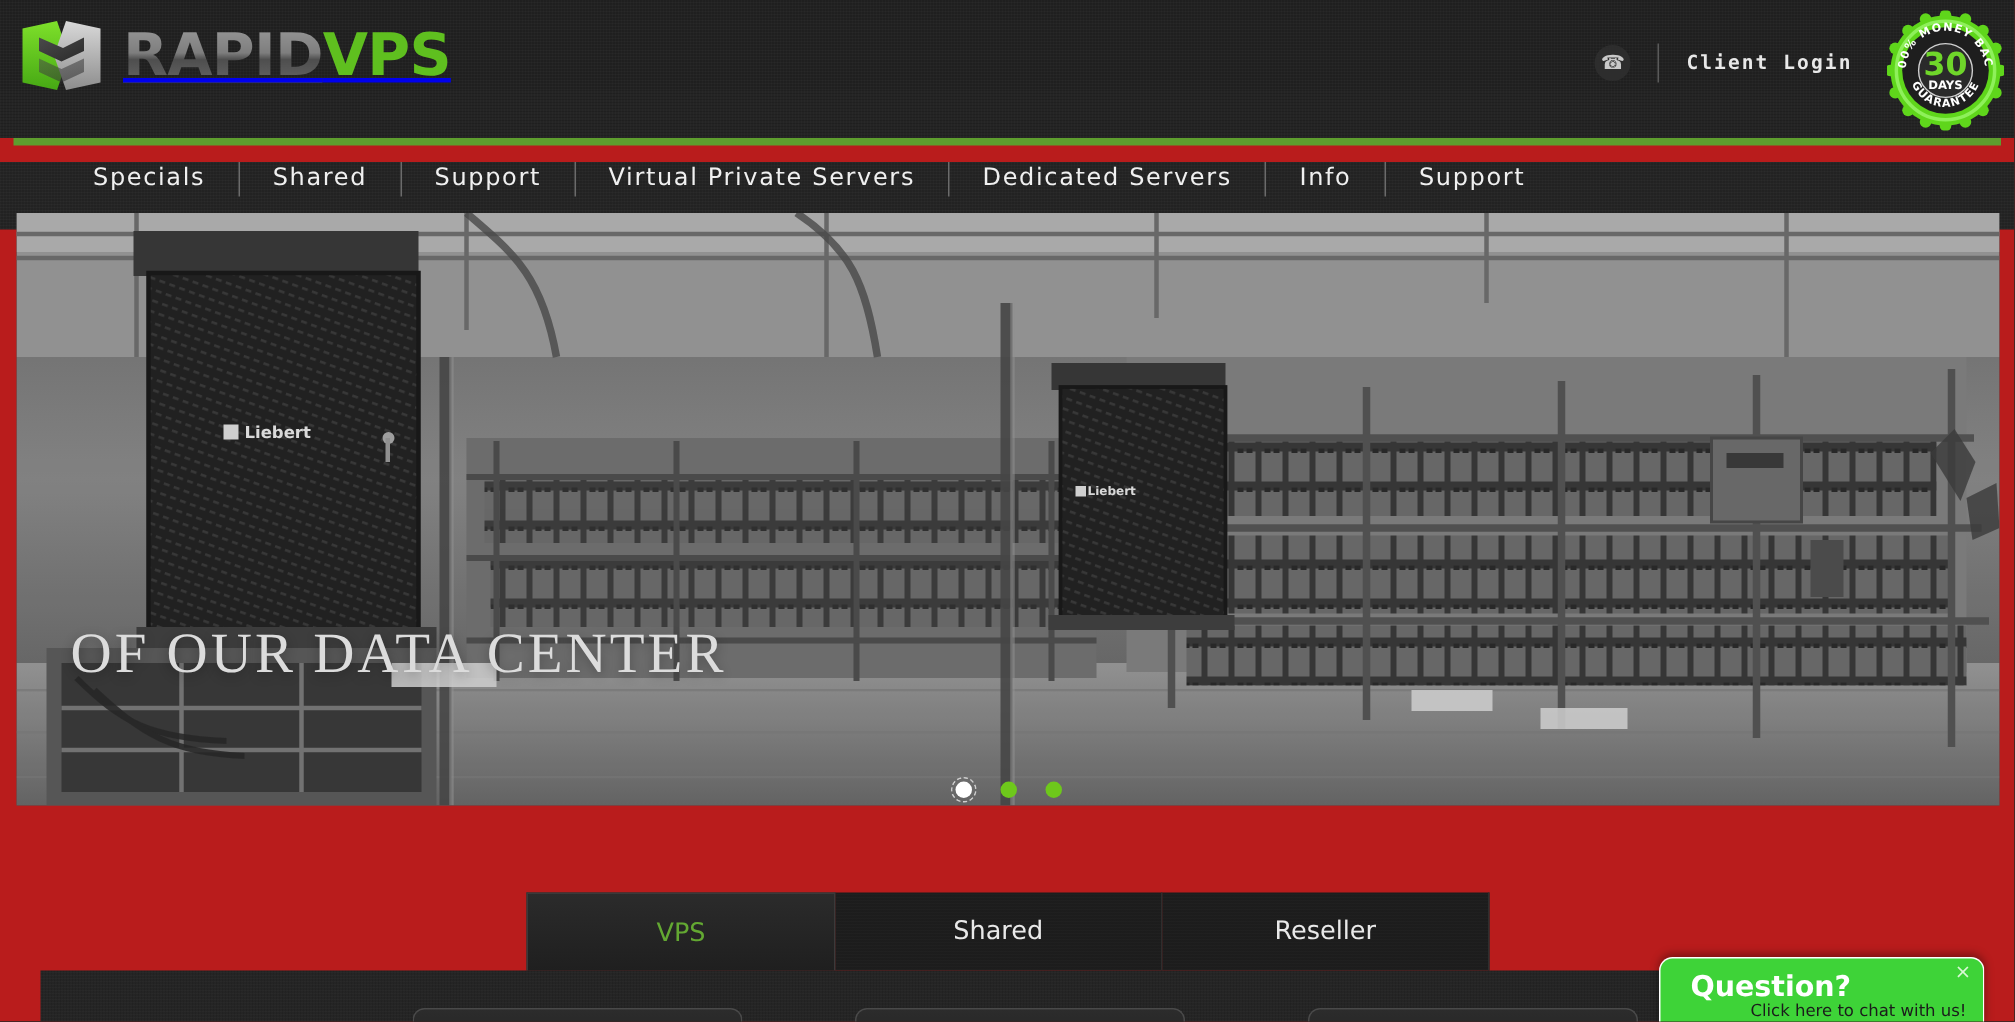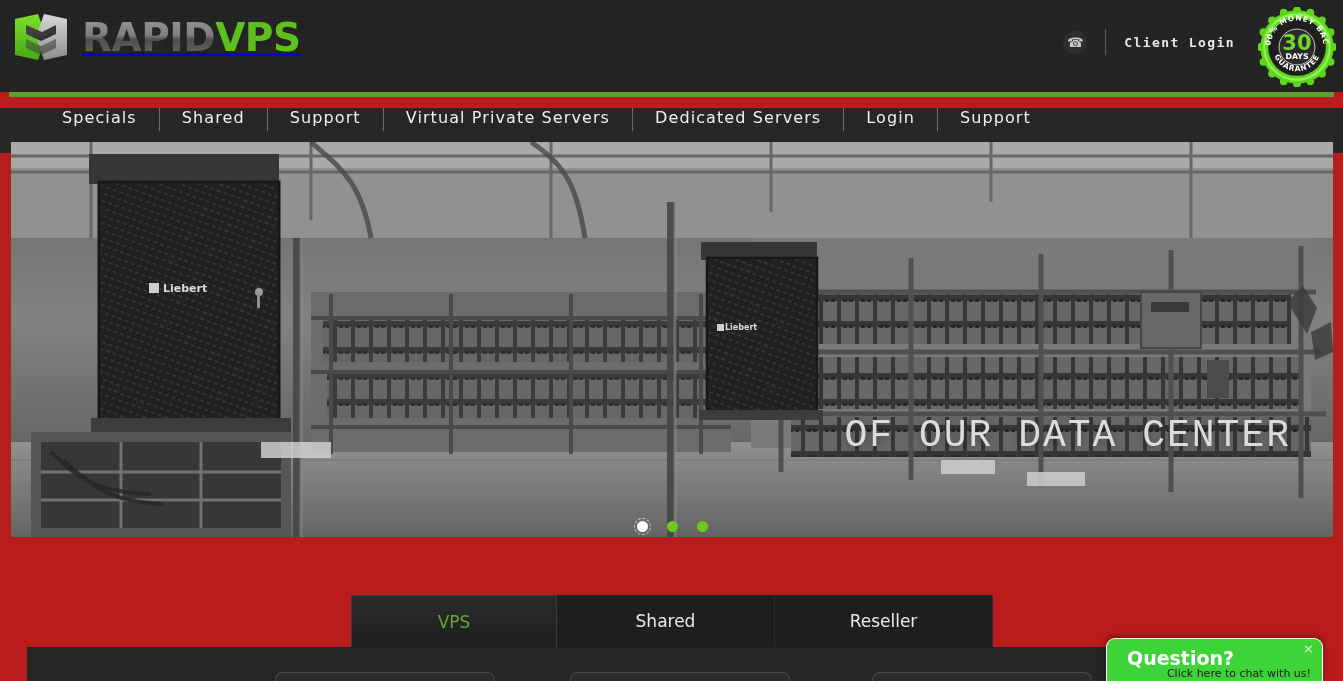--- a/index.html
+++ b/index.html
@@ -67,23 +67,23 @@
 
   
   .hero { position: absolute; left: 11px; top: 142px; width: 1322px; height: 395px; overflow: hidden; background: #555; }
   .hero svg { display: block; }
   .hero-title {
     position: absolute; left: 0; right: 40px; top: 144px; text-align: right;
     color: #ffffff; font-size: 76px; font-weight: bold; letter-spacing: 1px; line-height: .95;
     font-family: "DejaVu Sans", sans-serif; text-shadow: 0 2px 10px rgba(0,0,0,.35);
   }
   .hero-sub {
-    position: absolute; left: 0; right: 42px; top: 272px; text-align: right;
+    position: absolute; left: 0; right: 42px; top: 272px; text-align: left;
     color: #dcdcdc; font-size: 38px; letter-spacing: 2px; font-weight: 300;
-    font-family: Liberation Mono, monospace; text-shadow: 0 2px 8px rgba(0,0,0,.3); padding-left: 36px;
+    font-family: Liberation Serif, serif; text-shadow: 0 2px 8px rgba(0,0,0,.3); padding-left: 36px;
   }
   .slider-dots {
     position: absolute; left: 0; right: 0; bottom: 5px;
     display: flex; justify-content: center; align-items: center; gap: 19px;
   }
   .dot { width: 11px; height: 11px; border-radius: 50%; background: #6ec81b; }
   .dot.active { background: #ffffff; outline: 1px dashed #cfcfcf; outline-offset: 2px; }
 
   
   .tabs { position: absolute; left: 351px; top: 595px; display: flex; }
@@ -227,21 +227,21 @@
     <a href="#">Specials</a>
     <span class="divider"></span>
     <a href="#">Shared</a>
     <span class="divider"></span>
     <a href="#">Support</a>
     <span class="divider"></span>
     <a href="#">Virtual Private Servers</a>
     <span class="divider"></span>
     <a href="#">Dedicated Servers</a>
     <span class="divider"></span>
-    <a href="#">Login</a>
+    <a href="#">Info</a>
     <span class="divider"></span>
     <a href="#">Support</a>
   </nav>
 
   <div class="hero">
 
     <svg width="1322" height="395" viewBox="0 0 1322 395">
       <defs>
         <linearGradient id="room" x1="0" y1="0" x2="0" y2="1">
           <stop offset="0%" stop-color="#6d6d6d"></stop>

